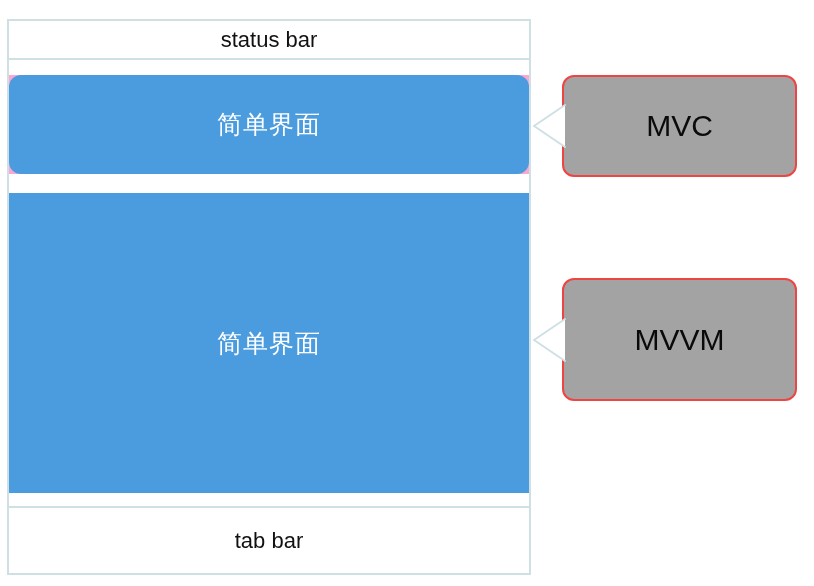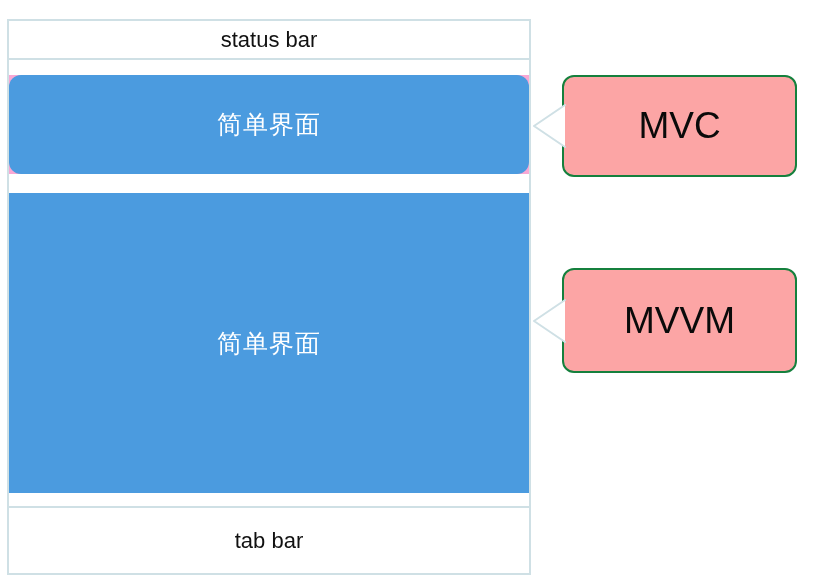--- a/index.html
+++ b/index.html
@@ -61,32 +61,32 @@
     font-weight: 400;
   }
   .blue-box.simple  { height: 99px; border-radius: 12px; }
   .blue-box.complex { height: 300px; }
 
   
   .callout {
     position: absolute;
     left: 562px;
     width: 235px;
-    border: 2px solid #15803d;
+    border: 2px solid #ef4444;
     border-radius: 12px;
-    background: #fca5a5;
+    background: #a3a3a3;
     box-sizing: border-box;
     display: flex;
     align-items: center;
     justify-content: center;
-    font-size: 37px;
+    font-size: 30px;
     color: #0a0a0a;
   }
   .callout.mvc  { top: 75px;  height: 102px; }
-  .callout.mvvm { top: 268px; height: 105px; }
+  .callout.mvvm { top: 278px; height: 123px; }
   .callout .tail {
     position: absolute;
     left: -32px;
     top: 50%;
     transform: translateY(-50%);
     width: 34px;
     height: 46px;
   }
 
   

